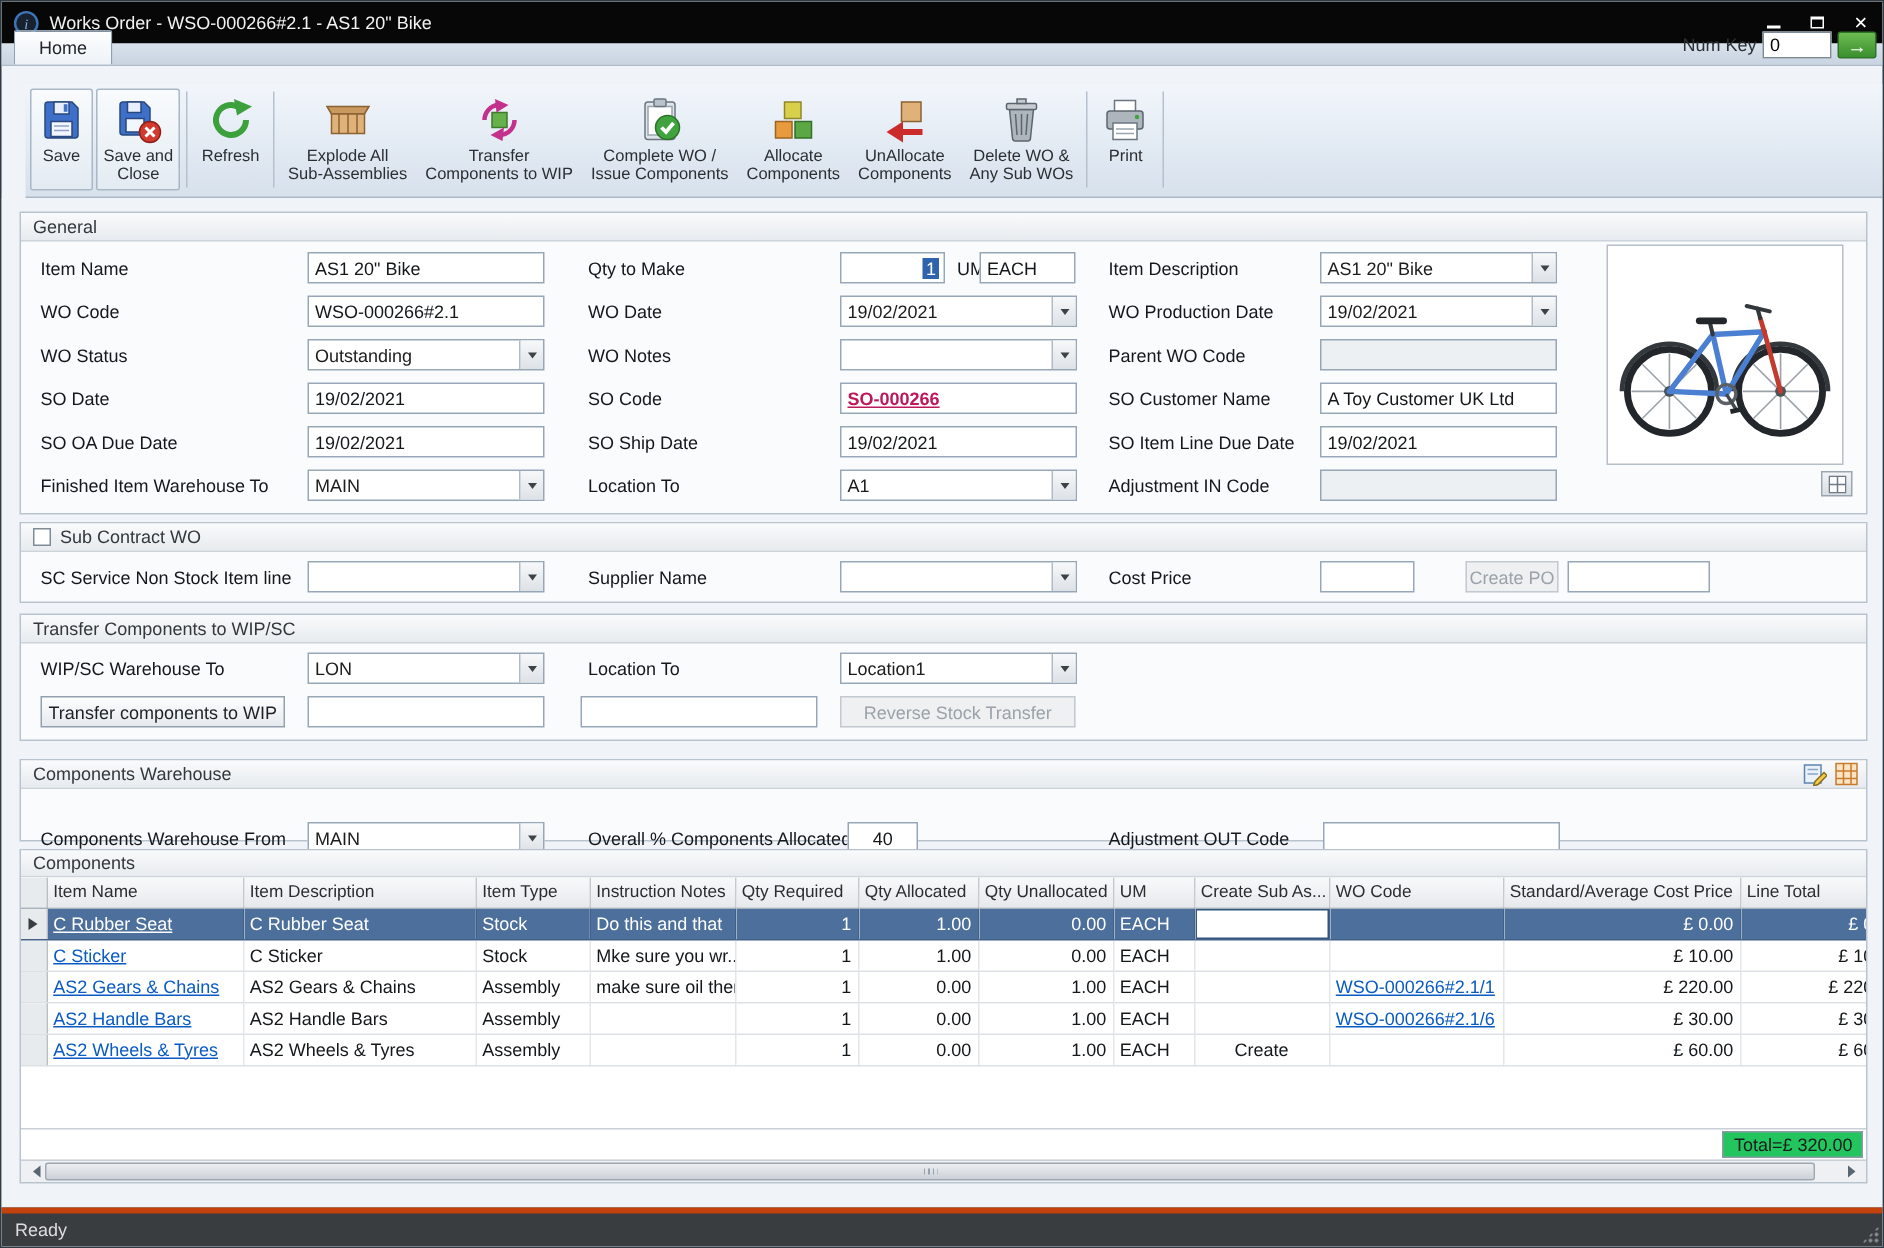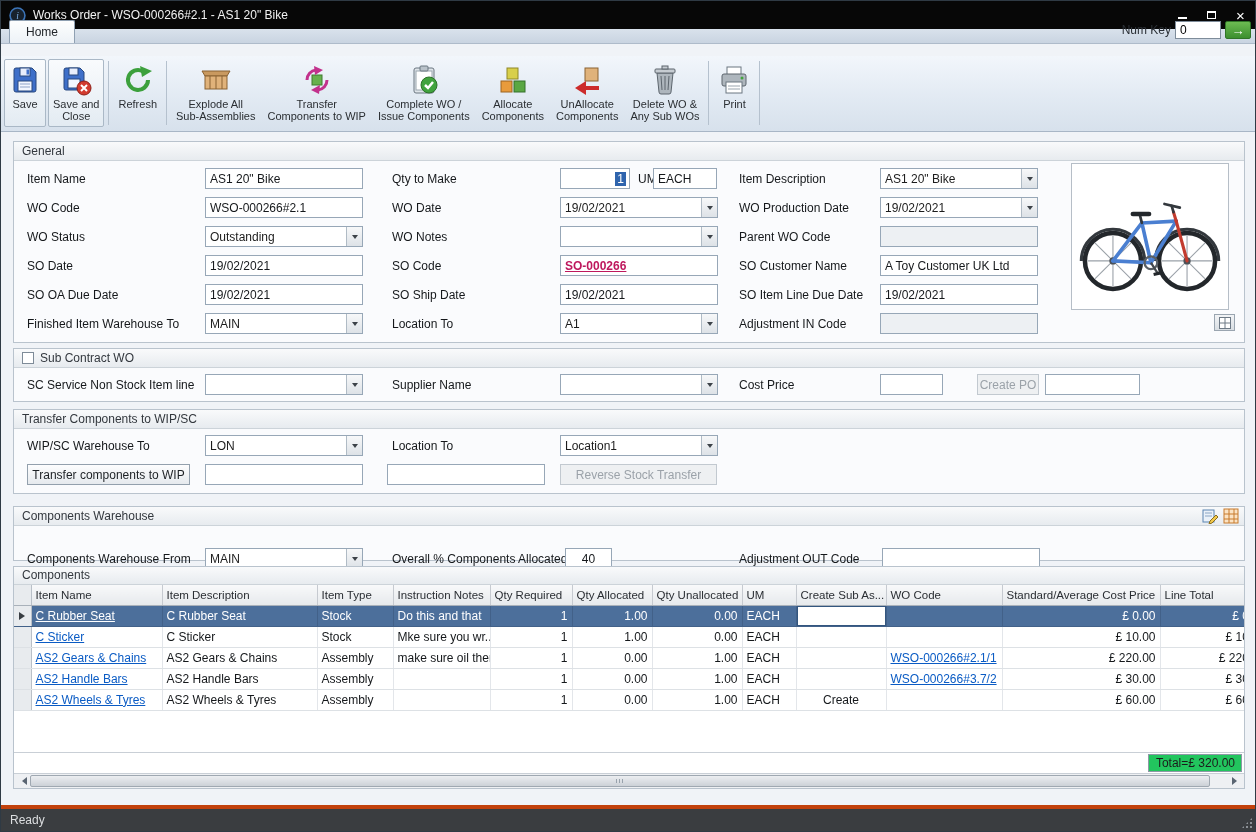--- a/index.html
+++ b/index.html
@@ -20,21 +20,21 @@
   
   .tabstrip{position:absolute;top:28px;left:0;right:0;height:15px;background:linear-gradient(#d9e2ec,#c9d4e1);display:flex;align-items:flex-end;border-bottom:1px solid #aebbca;}
   .tab{height:23px;margin:0 0 0 8px;padding:0 16px;line-height:22px;font-size:12px;color:#22262b;
        background:linear-gradient(#fdfefe,#edf2f7);border:1px solid #8fa0b2;border-bottom:none;border-radius:2px 2px 0 0;}
   .numkey{margin-left:auto;display:flex;align-items:center;gap:4px;padding:0 4px 4px 0;margin-top:33px;}
   .numkey .nk-label{color:#2a2f35;}
   .nk-input{width:46px;height:18px;border:1px solid #7e8c9a;background:#fff;padding:0 4px;font:12px "Liberation Sans",sans-serif;}
   .nk-go{width:26px;height:18px;border:1px solid #2f7527;background:linear-gradient(#6cbb52,#3c8f2f);color:#fff;font-size:13px;line-height:15px;text-align:center;border-radius:2px;font-weight:bold;}
 
   
-  .ribbon{position:absolute;top:55px;left:0;right:0;height:76px;background:linear-gradient(#f2f6fb,#e2eaf3 55%,#d7e1ec);border-bottom:1px solid #a8b6c6;display:flex;align-items:flex-start;padding:3px 6px 0 2px;}
+  .ribbon{position:absolute;top:55px;left:16px;right:0;height:76px;background:linear-gradient(#f2f6fb,#e2eaf3 55%,#d7e1ec);border-bottom:1px solid #a8b6c6;display:flex;align-items:flex-start;padding:3px 6px 0 2px;}
   .rbtn{display:flex;flex-direction:column;align-items:center;padding:4px 4px 2px;margin:0 1px;height:68px;border:1px solid transparent;border-radius:2px;}
   .rbtn.hot{border-color:#aab8c6;background:linear-gradient(#f9fbfd,#e3ebf2);}
   .ricon{width:32px;height:32px;margin-bottom:2px;flex:0 0 auto;}
   .ricon svg{width:32px;height:32px;display:block;}
   .rlabel{font-size:11px;line-height:12px;text-align:center;color:#2b2f33;white-space:nowrap;}
   .rlabel span{display:block;}
   .rsep{width:1px;height:64px;background:#b5c1ce;margin:2px 3px 0;flex:0 0 auto;}
 
   
   .content{position:absolute;top:131px;left:0;right:0;bottom:26px;background:#f0f3f7;}
@@ -618,21 +618,21 @@
                 <td class="ind"></td>
                 <td><span class="link">AS2 Handle Bars</span></td>
                 <td>AS2 Handle Bars</td>
                 <td>Assembly</td>
                 <td></td>
                 <td class="num">1</td>
                 <td class="num">0.00</td>
                 <td class="num">1.00</td>
                 <td>EACH</td>
                 <td class="create-cell"></td>
-                <td><span class="link">WSO-000266#3.7/2</span></td>
+                <td><span class="link">WSO-000266#2.1/6</span></td>
                 <td class="num">£ 30.00</td>
                 <td class="num">£ 30.00</td>
               </tr>
               <tr>
                 <td class="ind"></td>
                 <td><span class="link">AS2 Wheels &amp; Tyres</span></td>
                 <td>AS2 Wheels &amp; Tyres</td>
                 <td>Assembly</td>
                 <td></td>
                 <td class="num">1</td>

